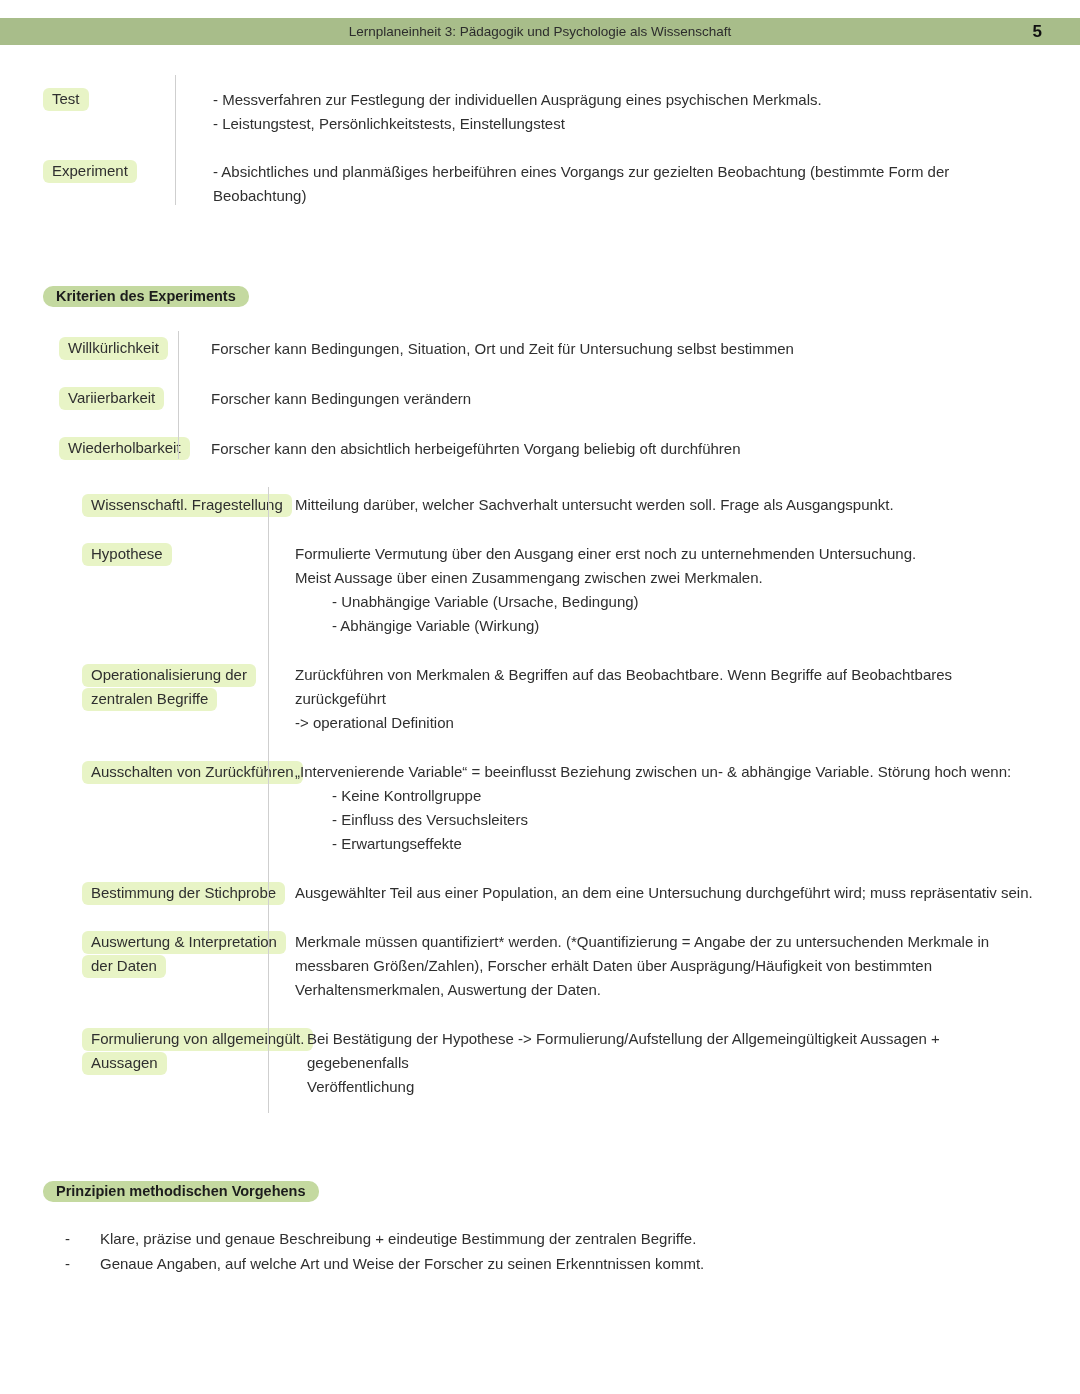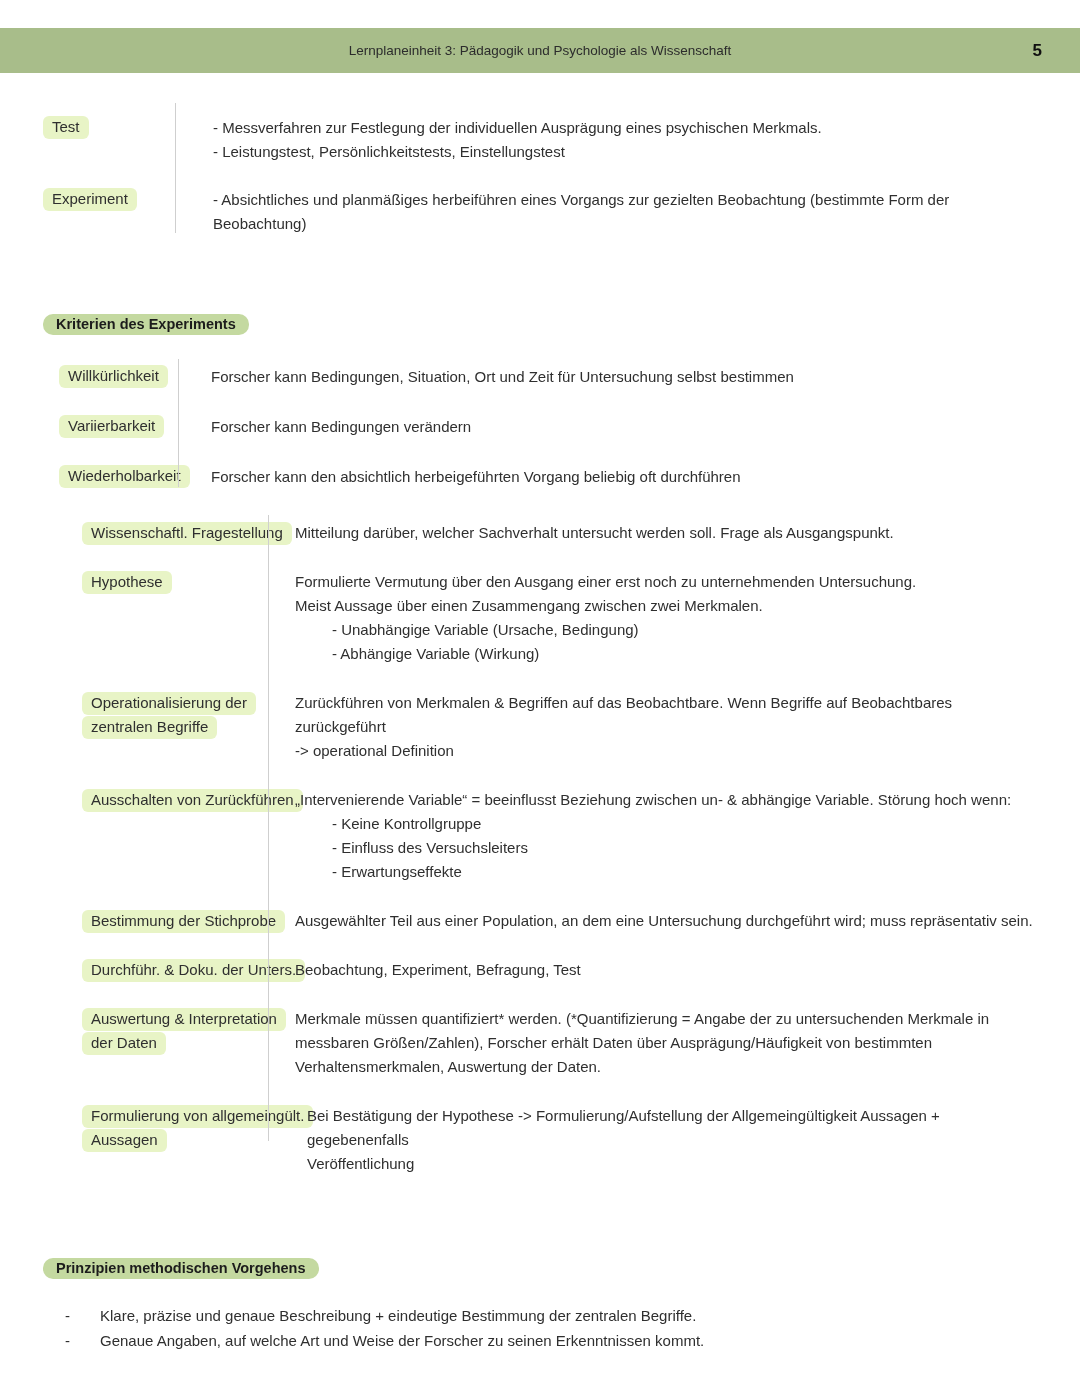--- a/index.html
+++ b/index.html
@@ -8,22 +8,22 @@
     width:1080px; height:1394px;
     font-family:"Liberation Sans","DejaVu Sans",sans-serif;
     font-size:15px;
     color:var(--text,#2f2f2f);
     position:relative;
     overflow:hidden;
   }
 
   
   .topbar {
-    margin-top:28px;
-    height:45px;
+    margin-top:18px;
+    height:27px;
     background:var(--header-bar,#a8bd8a);
     display:flex; align-items:center; justify-content:center;
     position:relative;
   }
   .topbar-title { font-size:13.5px; color:#2c2c2c; }
   .topbar-page {
     position:absolute; right:38px; top:50%; transform:translateY(-50%);
     font-weight:bold; font-size:17px; color:#101010;
   }
 
@@ -197,28 +197,20 @@
 
     <div class="entry">
       <div class="term-cell">
         <div class="term-line"><span class="hl">Bestimmung der Stichprobe</span></div>
       </div>
       <div class="def-cell">
         <div class="def-line">Ausgewählter Teil aus einer Population, an dem eine Untersuchung durchgeführt wird; muss repräsentativ sein.</div>
       </div>
     </div>
 
-    <div class="entry">
-      <div class="term-cell">
-        <div class="term-line"><span class="hl">Durchführ. &amp; Doku. der Unters.</span></div>
-      </div>
-      <div class="def-cell">
-        <div class="def-line">Beobachtung, Experiment, Befragung, Test</div>
-      </div>
-    </div>
 
     <div class="entry">
       <div class="term-cell">
         <div class="term-line"><span class="hl">Auswertung &amp; Interpretation</span></div>
         <div class="term-line"><span class="hl">der Daten</span></div>
       </div>
       <div class="def-cell">
         <div class="def-line">Merkmale müssen quantifiziert* werden. (*Quantifizierung = Angabe der zu untersuchenden Merkmale in</div>
         <div class="def-line">messbaren Größen/Zahlen), Forscher erhält Daten über Ausprägung/Häufigkeit von bestimmten</div>
         <div class="def-line">Verhaltensmerkmalen, Auswertung der Daten.</div>

